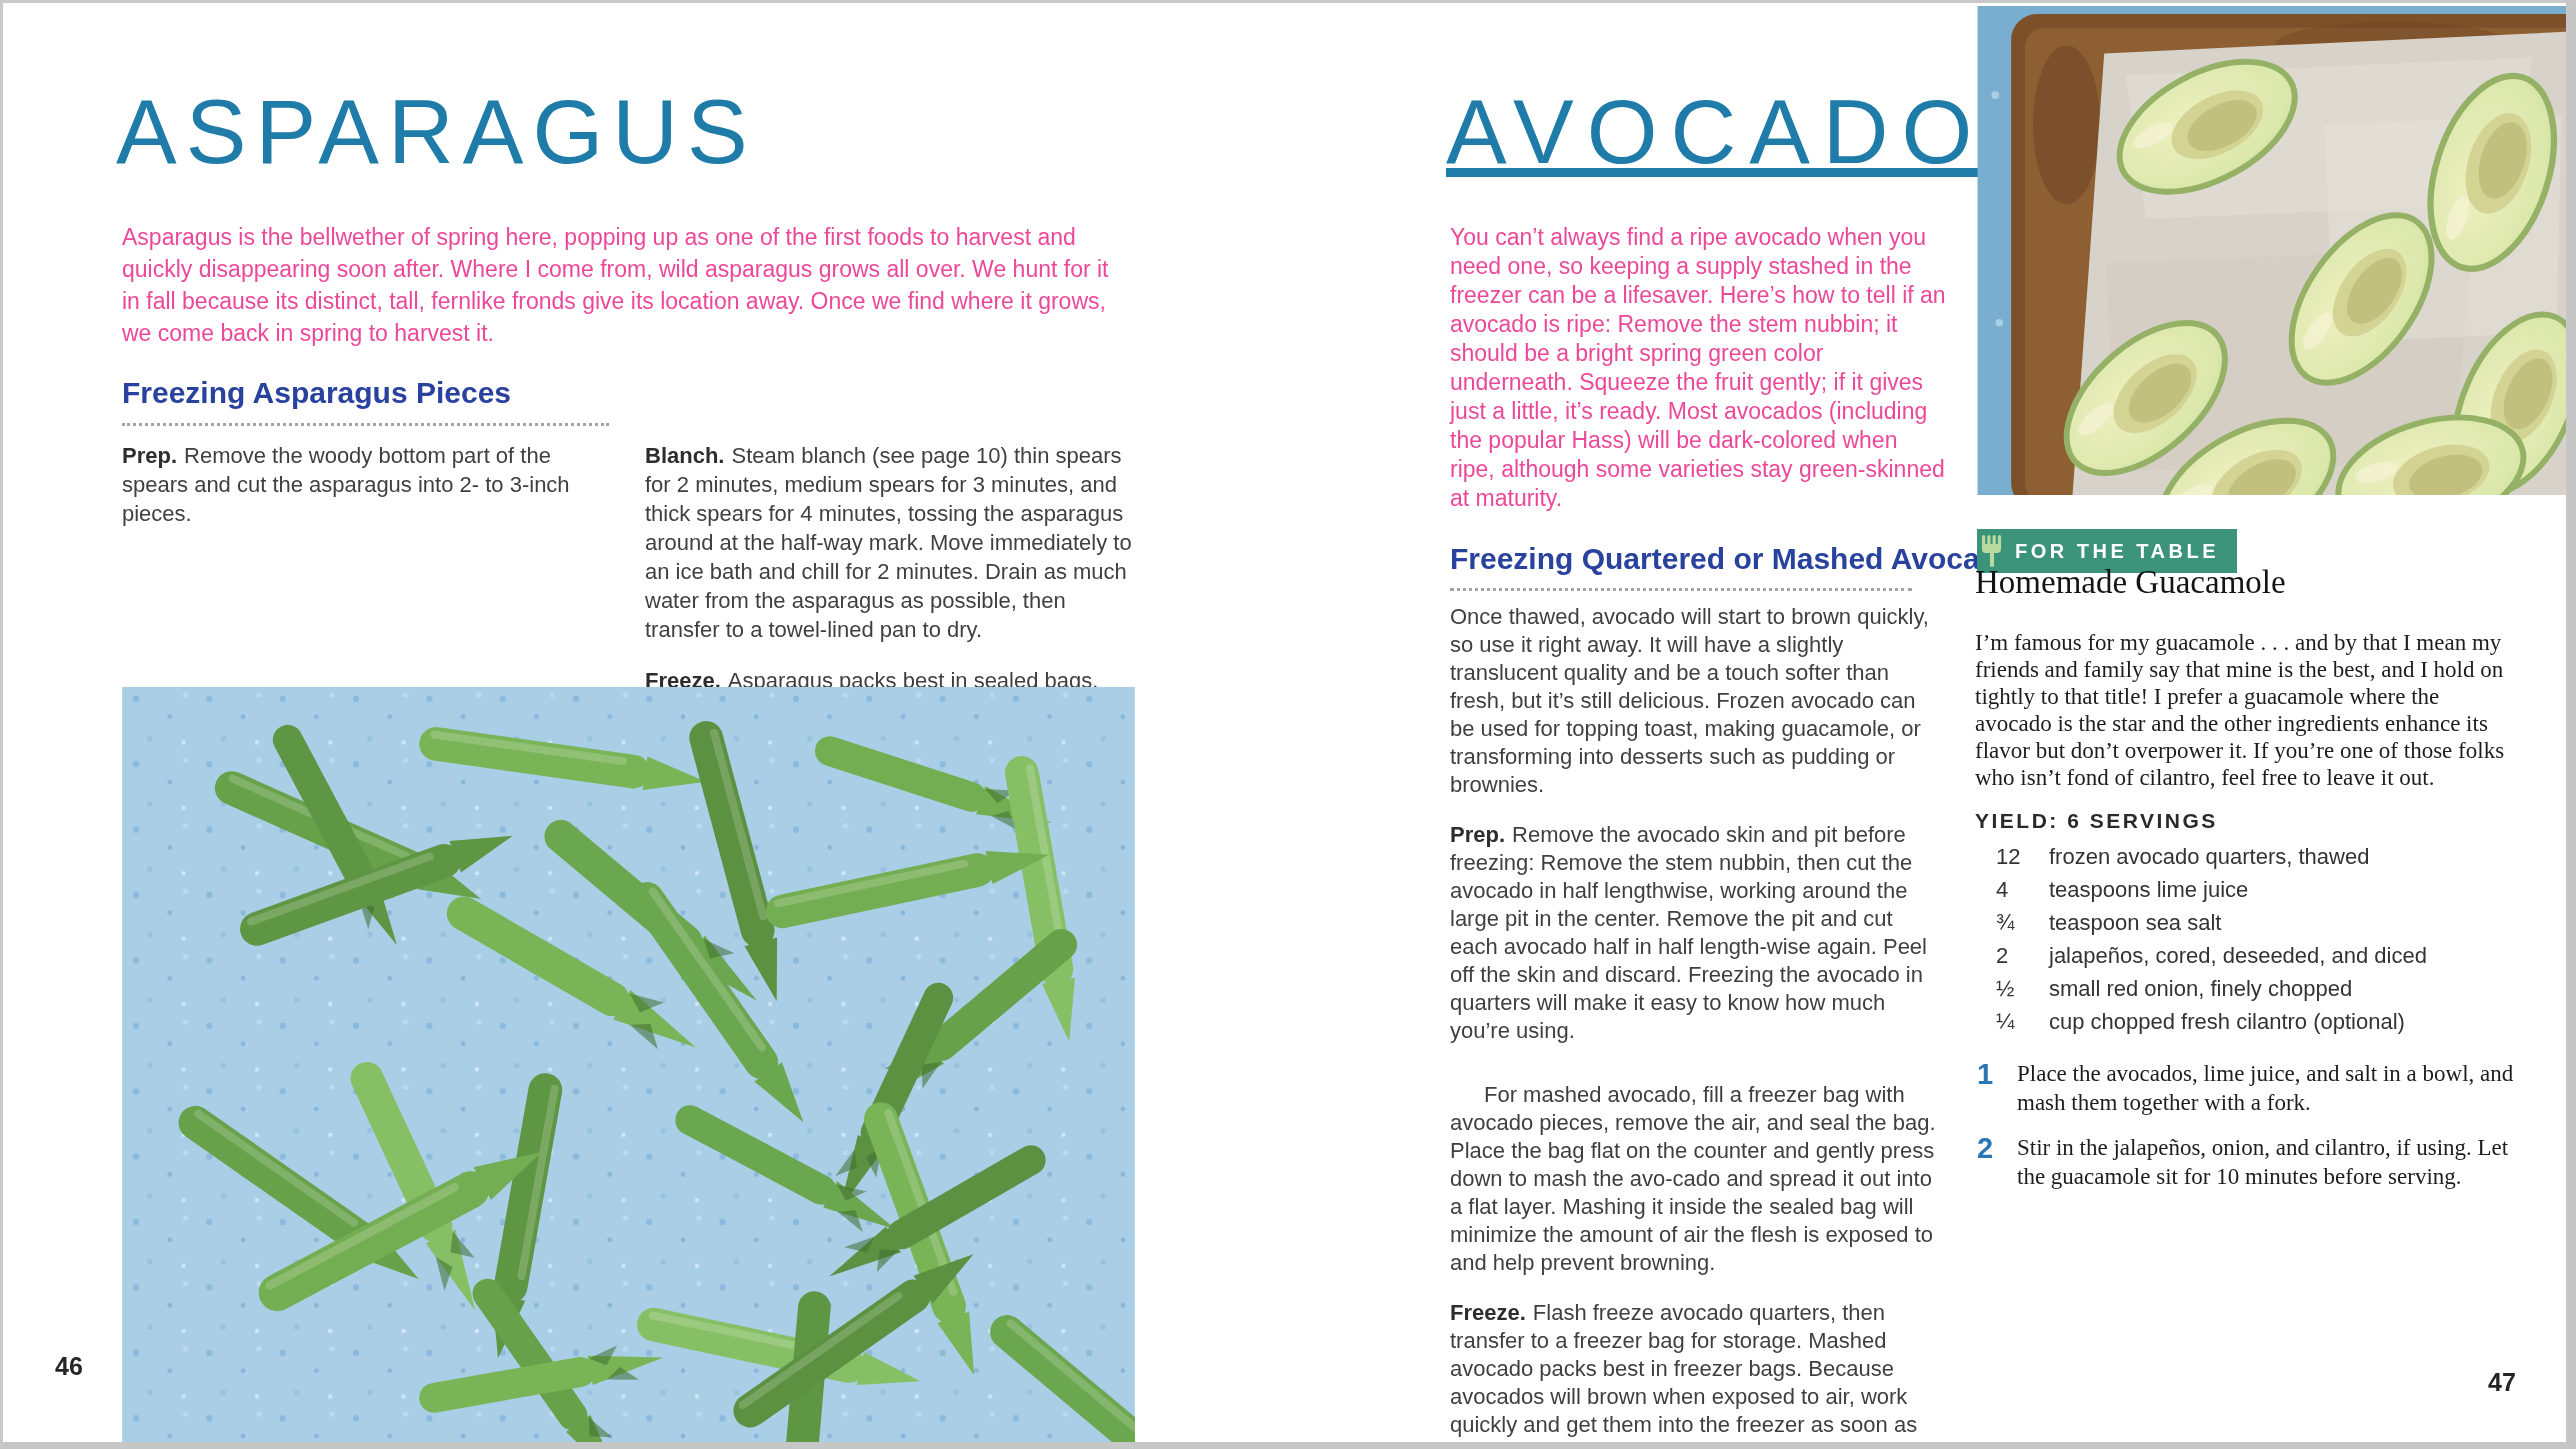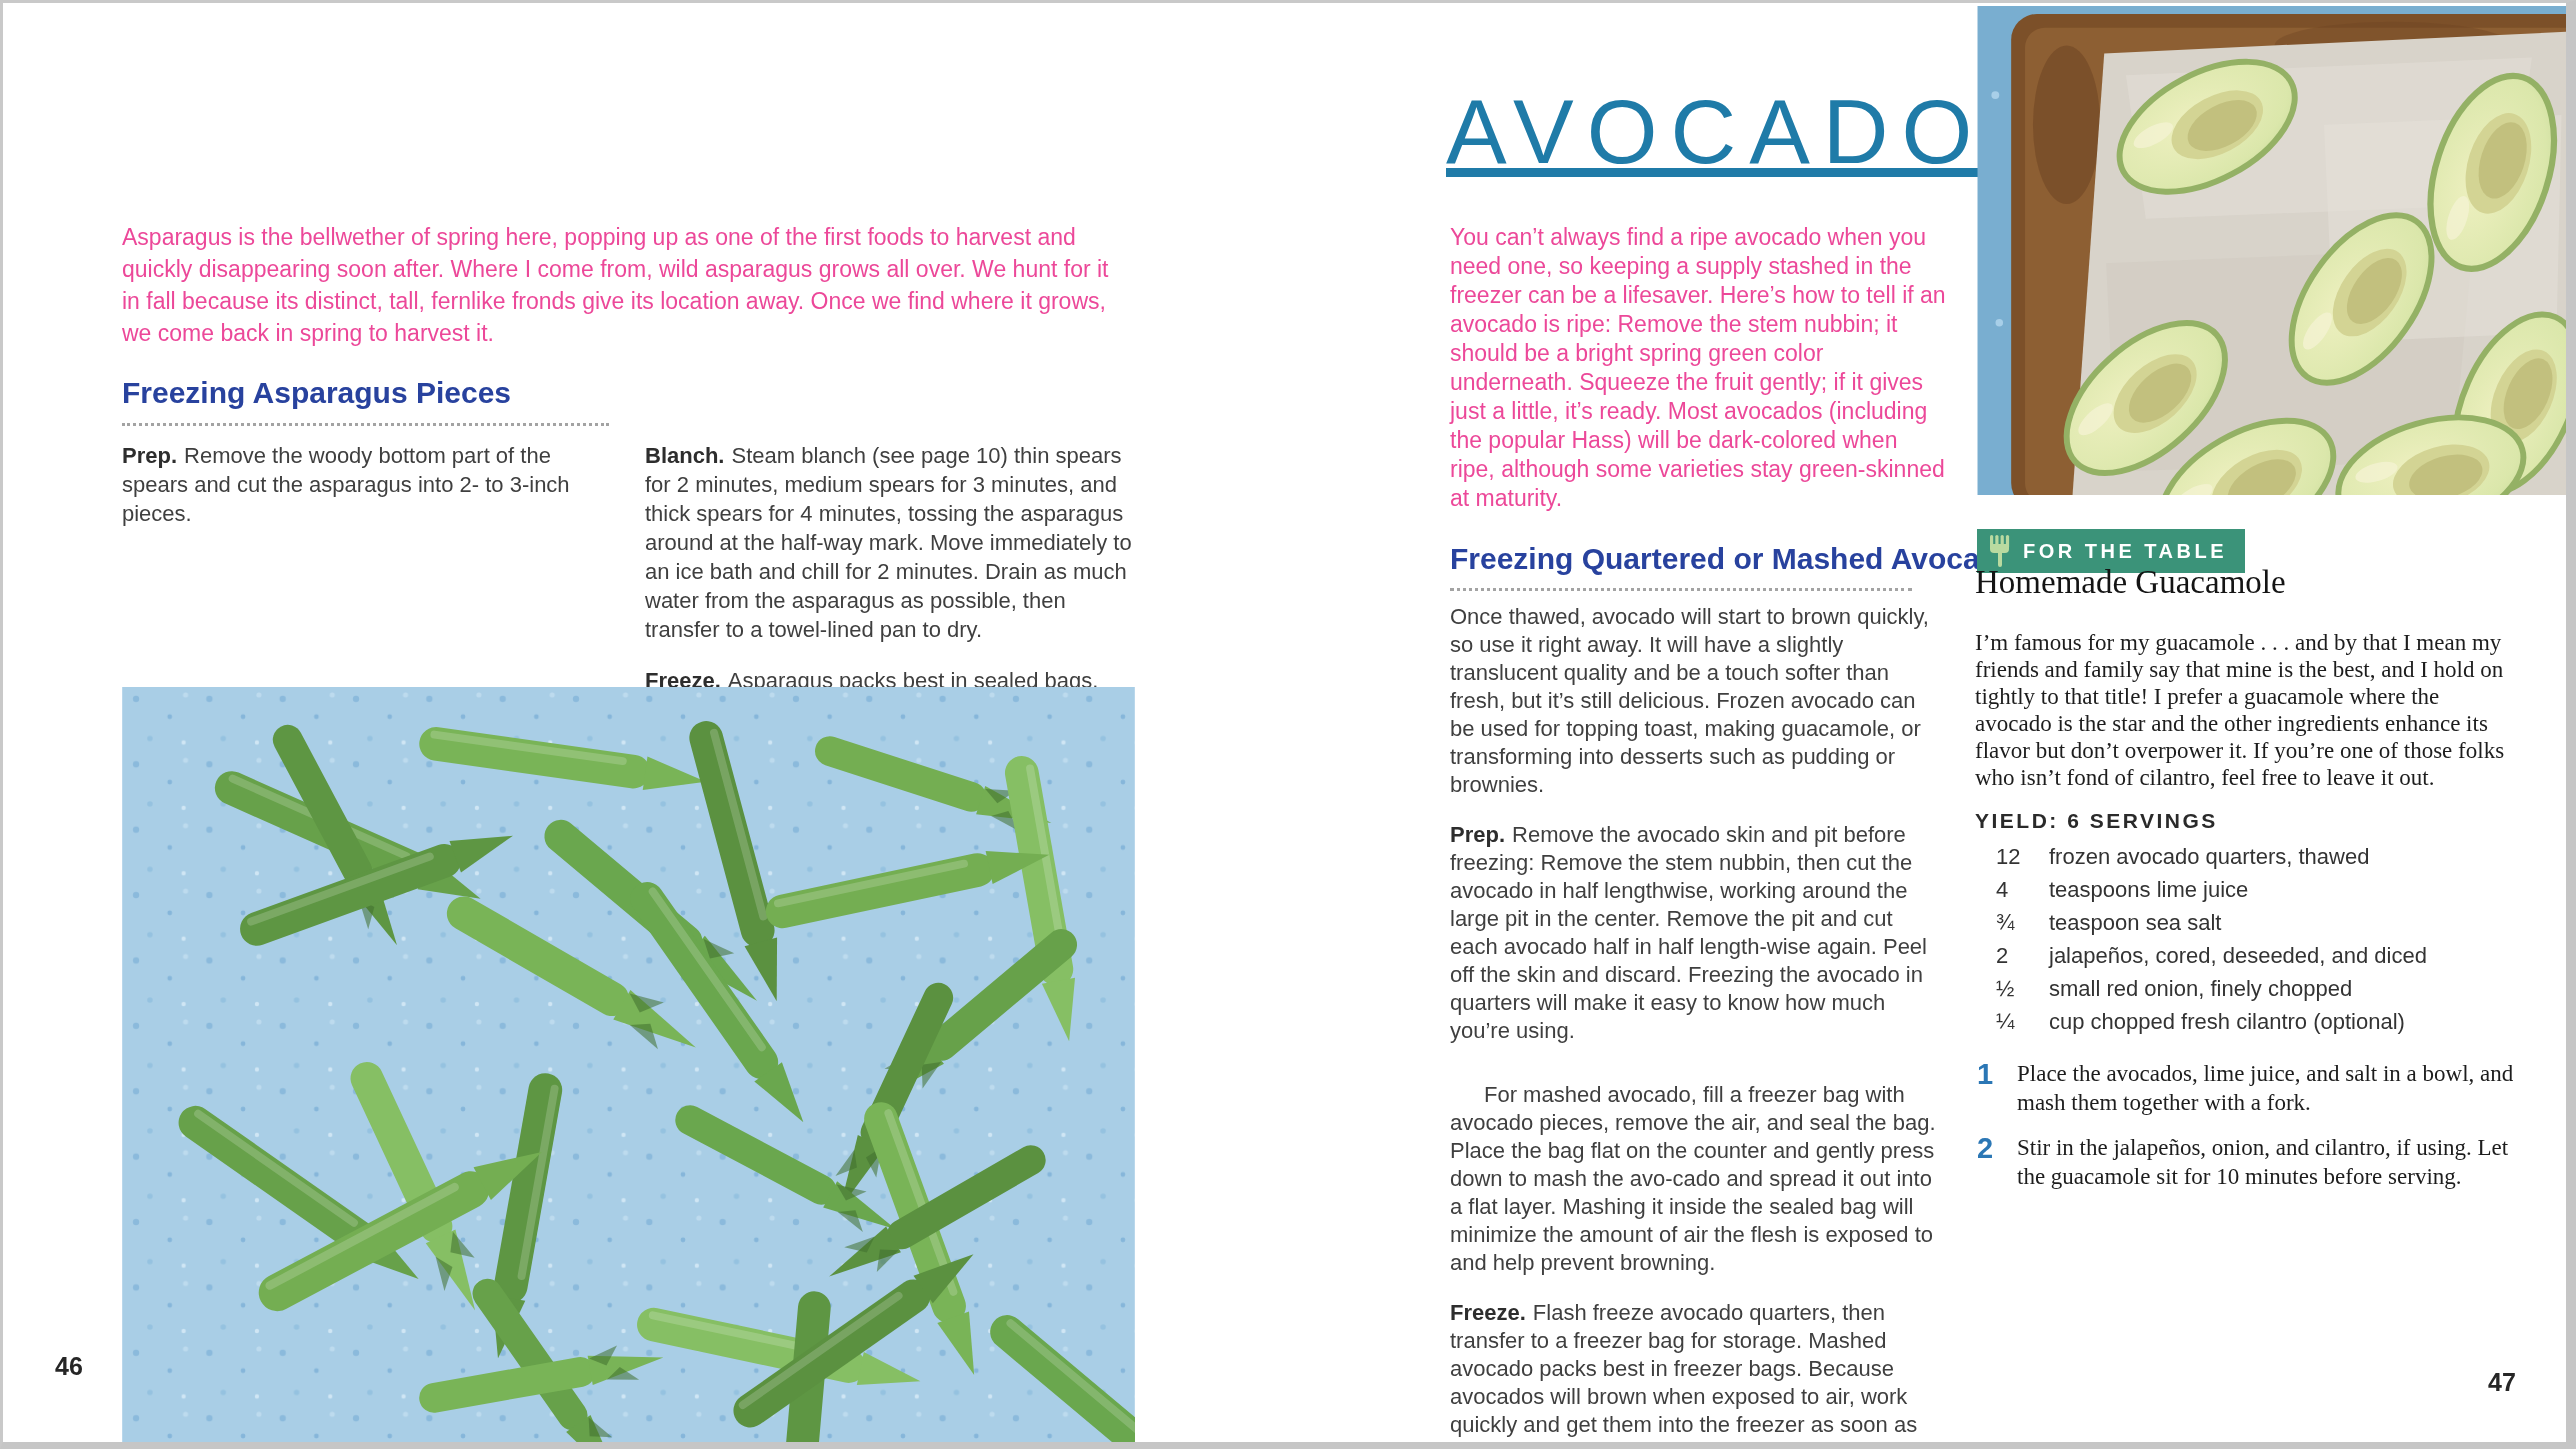--- a/index.html
+++ b/index.html
@@ -63,21 +63,21 @@
 
   .badge{
     display:inline-flex;
     align-items:center;
     gap:12px;
     background:#3b9379;
     color:#ffffff;
     font-size:20px;
     font-weight:700;
     letter-spacing:3.5px;
-    padding:6px 18px 6px 12px;
+    padding:6px 18px 6px 4px;
     white-space:nowrap;
   }
   .recipe-title{
     font-family:"Liberation Serif",serif;
     font-size:33px;
     font-weight:400;
     color:#141414;
     white-space:nowrap;
   }
   .recipe-intro{
@@ -125,20 +125,21 @@
     font-size:23px;
     line-height:29px;
     color:#1d1d1d;
   }
 </style>
 </head>
 <body>
 
 <div class="spread">
 
+  <div class="abs big-title" style="left:113px;top:77px;">ASPARAGUS</div>
 
   <div class="abs intro" style="left:119px;top:218px;width:1007px;">Asparagus is the bellwether of spring here, popping up as one of the first foods to harvest and quickly disappearing soon after. Where I come from, wild asparagus grows all over. We hunt for it in fall because its distinct, tall, fernlike fronds give its location away. Once we find where it grows, we come back in spring to harvest it.</div>
 
   <div class="abs section-heading" style="left:119px;top:373px;">Freezing Asparagus Pieces</div>
   <div class="abs dotted-rule" style="left:119px;top:420px;width:487px;"></div>
 
   <div class="abs bodycol" style="left:119px;top:438px;width:489px;">
     <p><span class="lead">Prep.</span><span>Remove the woody bottom part of the spears and cut the asparagus into 2- to 3-inch pieces.</span></p>
   </div>
 

